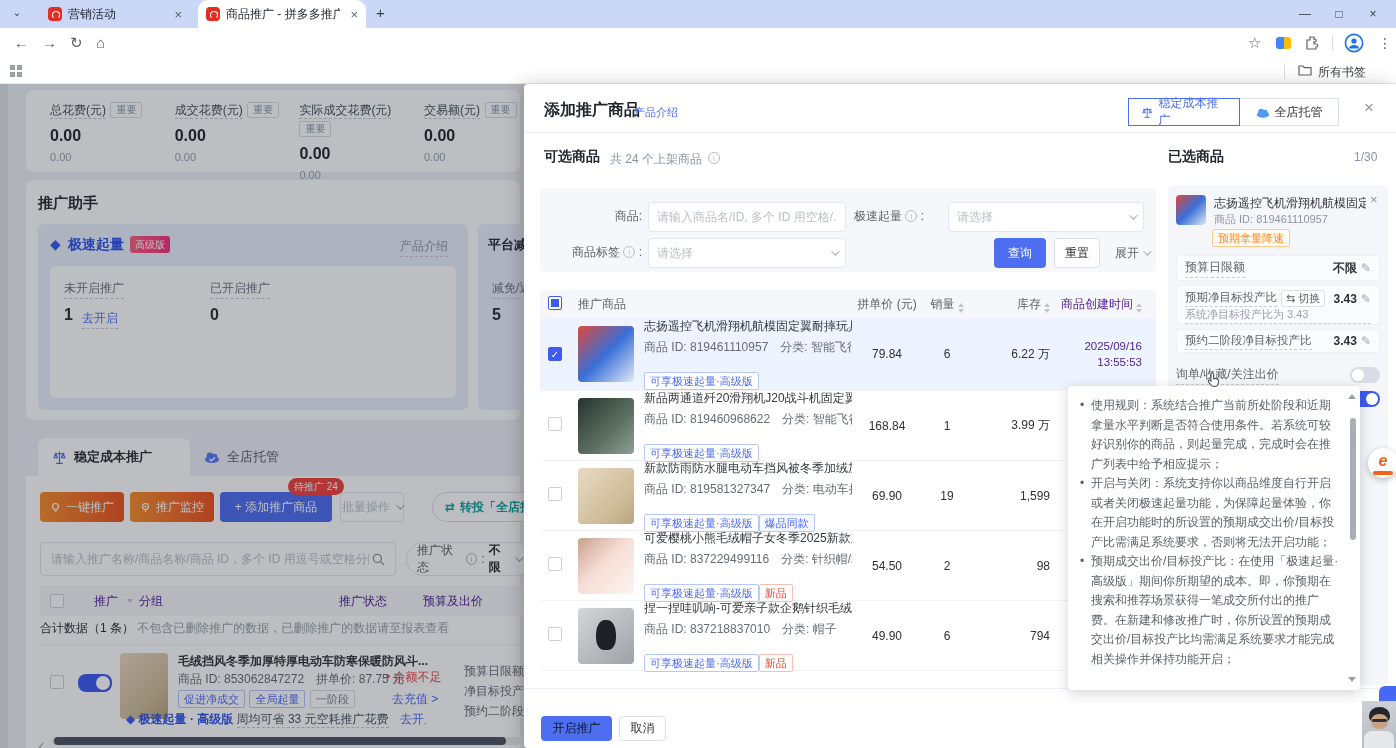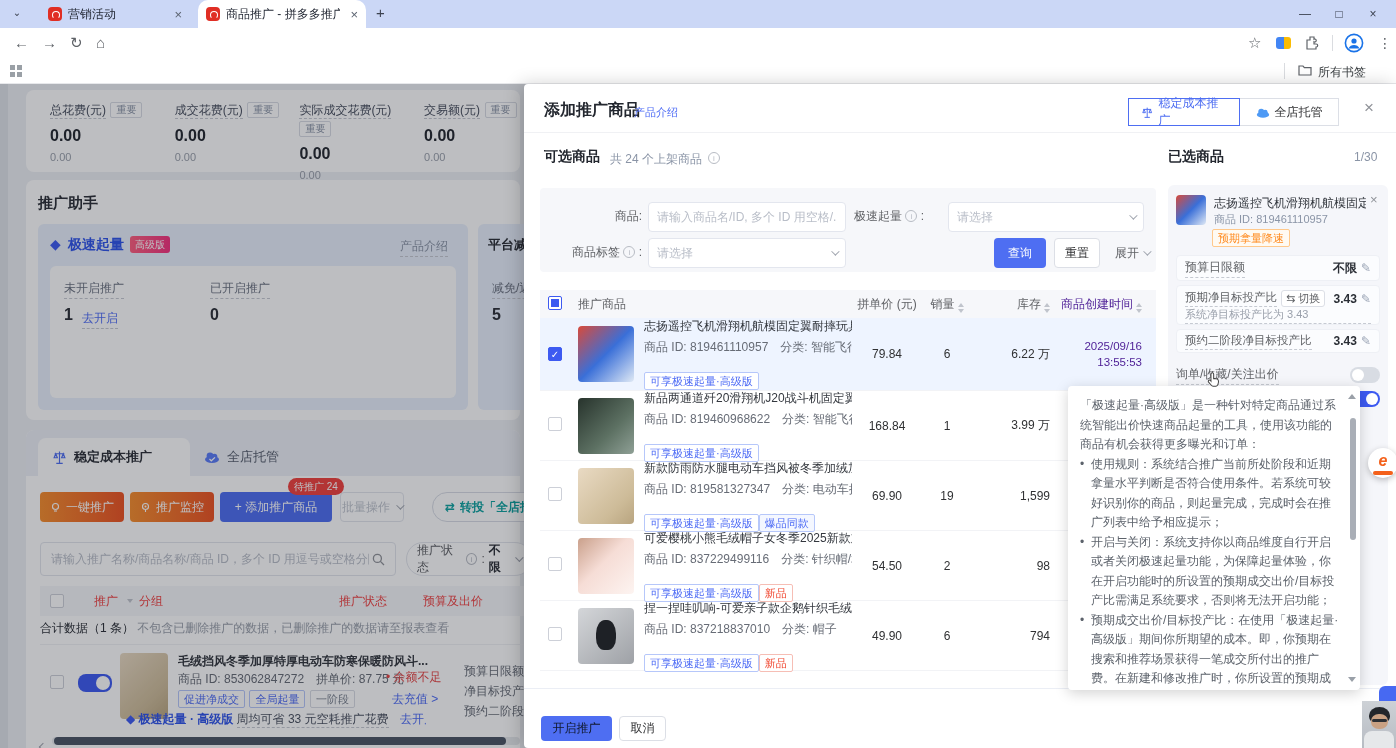--- a/index.html
+++ b/index.html
@@ -290,21 +290,21 @@
           </svg>
       </div>
       <div class="abs" style="left:380px;top:112px;width:126px;height:34px;background:#fff;border:1px solid #e2e5ec;border-radius:17px;display:flex;align-items:center;gap:4px;padding:0 10px;font-size:12px;color:#606266">
         <span>推广状态</span>
           <i class="info"></i>
           <span>:</span>
         <span class="bold">不限</span>
           <span class="chev"></span>
       </div>
 
-      <div class="abs" style="left:14px;top:156px;width:492px;height:30px;background:#f6f7fa;display:flex;align-items:center;font-size:12px;color:#ef4444;gap:6px;padding-left:10px">
+      <div class="abs" style="left:14px;top:156px;width:492px;height:30px;background:#f6f7fa;display:flex;align-items:center;font-size:12px;color:#4c1d95;gap:6px;padding-left:10px">
         <span class="cb"></span>
         <span style="margin-left:24px">推广</span>
         <span class="sort">
             <i class="dn"></i>
           </span>
         <span>分组</span>
         <span style="margin-left:170px">推广状态</span>
         <span style="margin-left:30px">预算及出价</span>
       </div>
       <div class="abs nowrap" style="left:14px;top:190px;width:492px;font-size:12px">
@@ -551,21 +551,20 @@
     <div class="abs" style="left:0;top:604px;width:872px;height:1px;background:#ebeef5"></div>
     <div class="qbtn" style="left:17px;top:632px;width:71px;height:25px;background:#4e6ef2;color:#0f172a">开启推广</div>
     <div class="qbtn" style="left:95px;top:632px;width:47px;height:25px;background:#fff;border:1px solid #dcdfe6;color:#303133">取消</div>
   </div>
 
   <svg class="abs handcur" style="left:1206px;top:371px" width="16" height="18" viewBox="0 0 14 16">
     <path d="M5.5 1.5c.8 0 1.2.6 1.2 1.3v4l.8-.1c2 0 3.5.8 3.5 2.6 0 .6-.2 1.6-.5 2.6-.3 1-.6 1.6-1.7 1.6H6.2c-.8 0-1.3-.4-1.8-1.1L2.2 9.9c-.5-.7-.3-1.4.3-1.7.5-.3 1.1-.1 1.5.4l.3.4V2.8c0-.7.4-1.3 1.2-1.3z" fill="#fff" stroke="#444" stroke-width="0.9"></path>
   </svg>
 
   <div class="abs" id="tooltip">
-    <div>「极速起量·高级版」是一种针对特定商品通过系统智能出价快速商品起量的工具，使用该功能的商品有机会获得更多曝光和订单：</div>
     <ul>
       <li>使用规则：系统结合推广当前所处阶段和近期拿量水平判断是否符合使用条件。若系统可较好识别你的商品，则起量完成，完成时会在推广列表中给予相应提示；</li>
       <li>开启与关闭：系统支持你以商品维度自行开启或者关闭极速起量功能，为保障起量体验，你在开启功能时的所设置的预期成交出价/目标投产比需满足系统要求，否则将无法开启功能；</li>
       <li>预期成交出价/目标投产比：在使用「极速起量·高级版」期间你所期望的成本。即，你预期在搜索和推荐场景获得一笔成交所付出的推广费。在新建和修改推广时，你所设置的预期成交出价/目标投产比均需满足系统要求才能完成相关操作并保持功能开启；</li>
 
     </ul>
     <span class="tarrow up"></span>
     <span class="tscroll"></span>
     <span class="tarrow dn"></span>
   </div>

